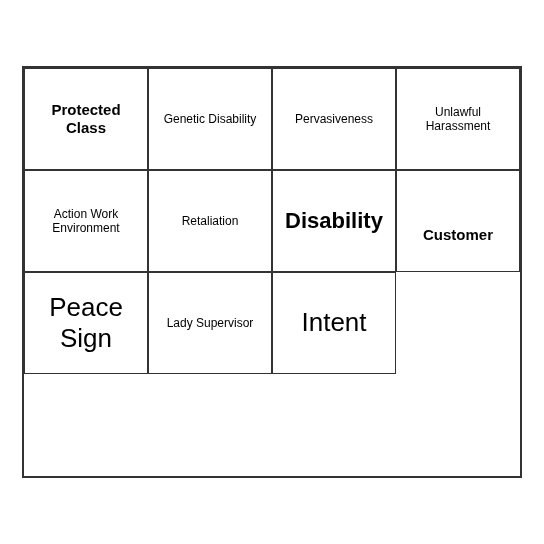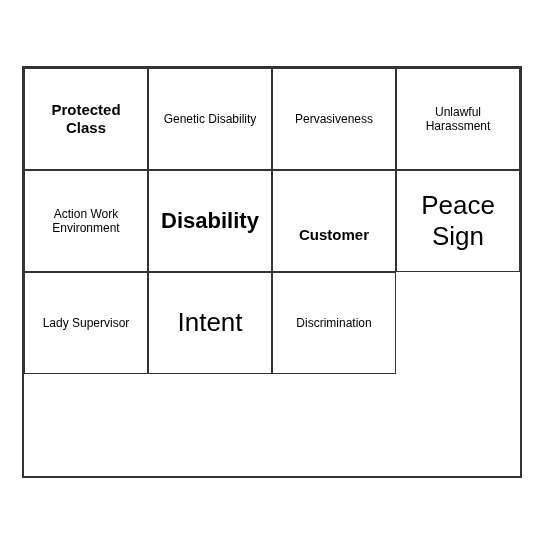--- a/index.html
+++ b/index.html
@@ -64,30 +64,30 @@
     <div class="bingo-cell">
       <span class="text-small">Pervasiveness</span>
     </div>
     <div class="bingo-cell">
       <span class="text-small">Unlawful Harassment</span>
     </div>
     <div class="bingo-cell">
       <span class="text-small">Action Work Environment</span>
     </div>
     <div class="bingo-cell">
+      <span class="text-small">Retaliation</span>
+    </div>
+    <div class="bingo-cell">
       <span class="text-large">Disability</span>
     </div>
     <div class="bingo-cell">
       <span class="text-medium" style="font-weight: bold; margin-top: 28px;">Customer</span>
     </div>
     <div class="bingo-cell">
       <span class="text-xlarge">Peace Sign</span>
     </div>
     <div class="bingo-cell">
       <span class="text-small">Lady Supervisor</span>
     </div>
     <div class="bingo-cell">
       <span class="text-xlarge">Intent</span>
     </div>
-    <div class="bingo-cell">
-      <span class="text-small">Discrimination</span>
-    </div>
   </div>
 
 </body></html>

